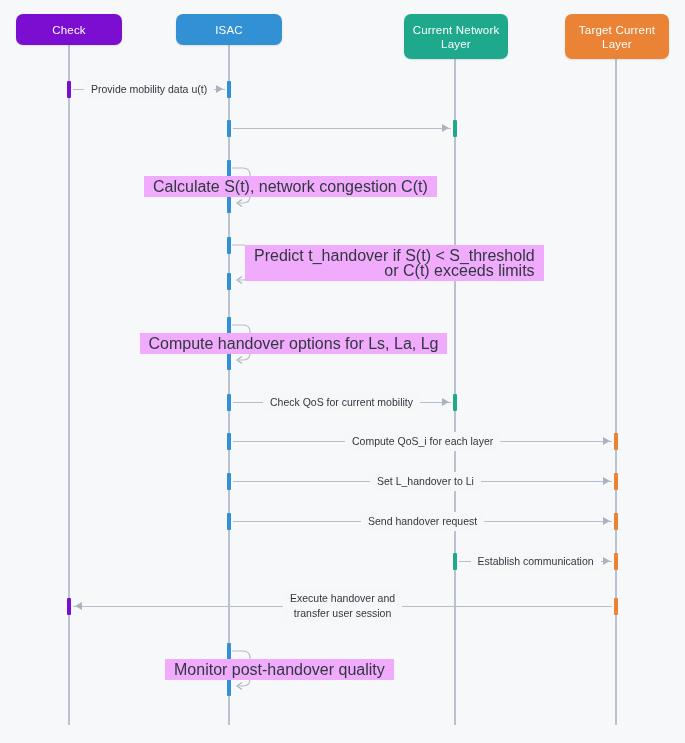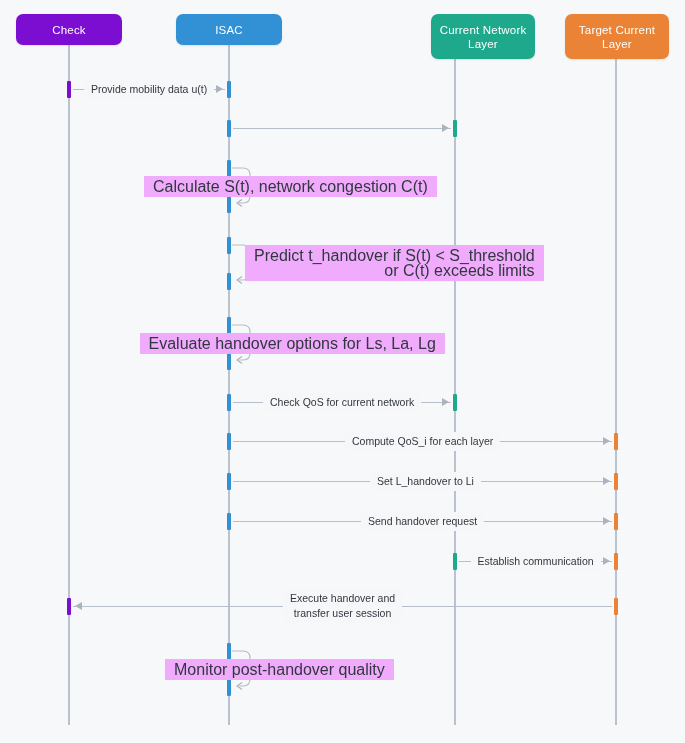--- a/index.html
+++ b/index.html
@@ -93,21 +93,21 @@
     <div class="lifeline" style="left: 68px; top: 45px; height: 680px;"></div>
     <div class="lifeline" style="left: 228px; top: 45px; height: 680px;"></div>
     <div class="lifeline" style="left: 454px; top: 59px; height: 666px;"></div>
     <div class="lifeline" style="left: 615px; top: 59px; height: 666px;"></div>
     <div class="actor-box" style="left: 16px; top: 14px; width: 106px; height: 31px; background: rgb(123, 14, 209);">
       <span>Check</span>
     </div>
     <div class="actor-box" style="left: 176px; top: 14px; width: 106px; height: 31px; background: rgb(50, 144, 212);">
       <span>ISAC</span>
     </div>
-    <div class="actor-box" style="left: 404px; top: 14px; width: 104px; height: 45px; background: rgb(31, 169, 140); margin-left: 27px;">
+    <div class="actor-box" style="left: 404px; top: 14px; width: 104px; height: 45px; background: rgb(31, 169, 140);">
       <span>Current Network Layer</span>
     </div>
     <div class="actor-box" style="left: 565px; top: 14px; width: 104px; height: 45px; background: rgb(234, 131, 53);">
       <span>Target Current Layer</span>
     </div>
     <div class="msg-line" style="left: 73px; top: 89px; width: 152px;"></div>
     <div class="arrow-head right" style="top: 85px; left: 216px;"></div>
     <div class="activation" style="left: 67px; top: 81px; background: rgb(123, 14, 209);"></div>
     <div class="activation" style="left: 227px; top: 81px; background: rgb(50, 144, 212);"></div>
     <div class="msg-label" style="left: 84px; top: 79.5px;">
@@ -142,28 +142,28 @@
     </div>
     <div class="self-loop" style="left: 231px; top: 319px;">
       <svg width="26" height="48" viewBox="0 0 26 48">
         <path d="M1 6 H12 Q19 6 19 13 V34 Q19 41 12 41 H8" fill="none" stroke="#b6bec9" stroke-width="1.2"></path>
         <path d="M11 37.5 L6 41 L11 44.5" fill="none" stroke="#aab3bf" stroke-width="1.2"></path>
       </svg>
     </div>
     <div class="activation" style="left: 227px; top: 317px; background: rgb(50, 144, 212);"></div>
     <div class="activation" style="left: 227px; top: 353px; background: rgb(50, 144, 212);"></div>
     <div class="self-label" style="left: 139.5px; top: 332.5px;">
-      <div>Evaluate handover options for Ls, La, Lg</div>
+      <div>Compute handover options for Ls, La, Lg</div>
     </div>
     <div class="msg-line" style="left: 233px; top: 402px; width: 218px;"></div>
     <div class="arrow-head right" style="top: 398px; left: 442px;"></div>
     <div class="activation" style="left: 227px; top: 394px; background: rgb(50, 144, 212);"></div>
     <div class="activation" style="left: 453px; top: 394px; background: rgb(31, 169, 140);"></div>
     <div class="msg-label" style="left: 263px; top: 392.5px;">
-      <div>Check QoS for current network</div>
+      <div>Check QoS for current mobility</div>
     </div>
     <div class="msg-line" style="left: 233px; top: 441px; width: 379px;"></div>
     <div class="arrow-head right" style="top: 437px; left: 603px;"></div>
     <div class="activation" style="left: 227px; top: 433px; background: rgb(50, 144, 212);"></div>
     <div class="activation" style="left: 614px; top: 433px; background: rgb(234, 131, 53);"></div>
     <div class="msg-label" style="left: 345px; top: 431.5px;">
       <div>Compute QoS_i for each layer</div>
     </div>
     <div class="msg-line" style="left: 233px; top: 481px; width: 379px;"></div>
     <div class="arrow-head right" style="top: 477px; left: 603px;"></div>

